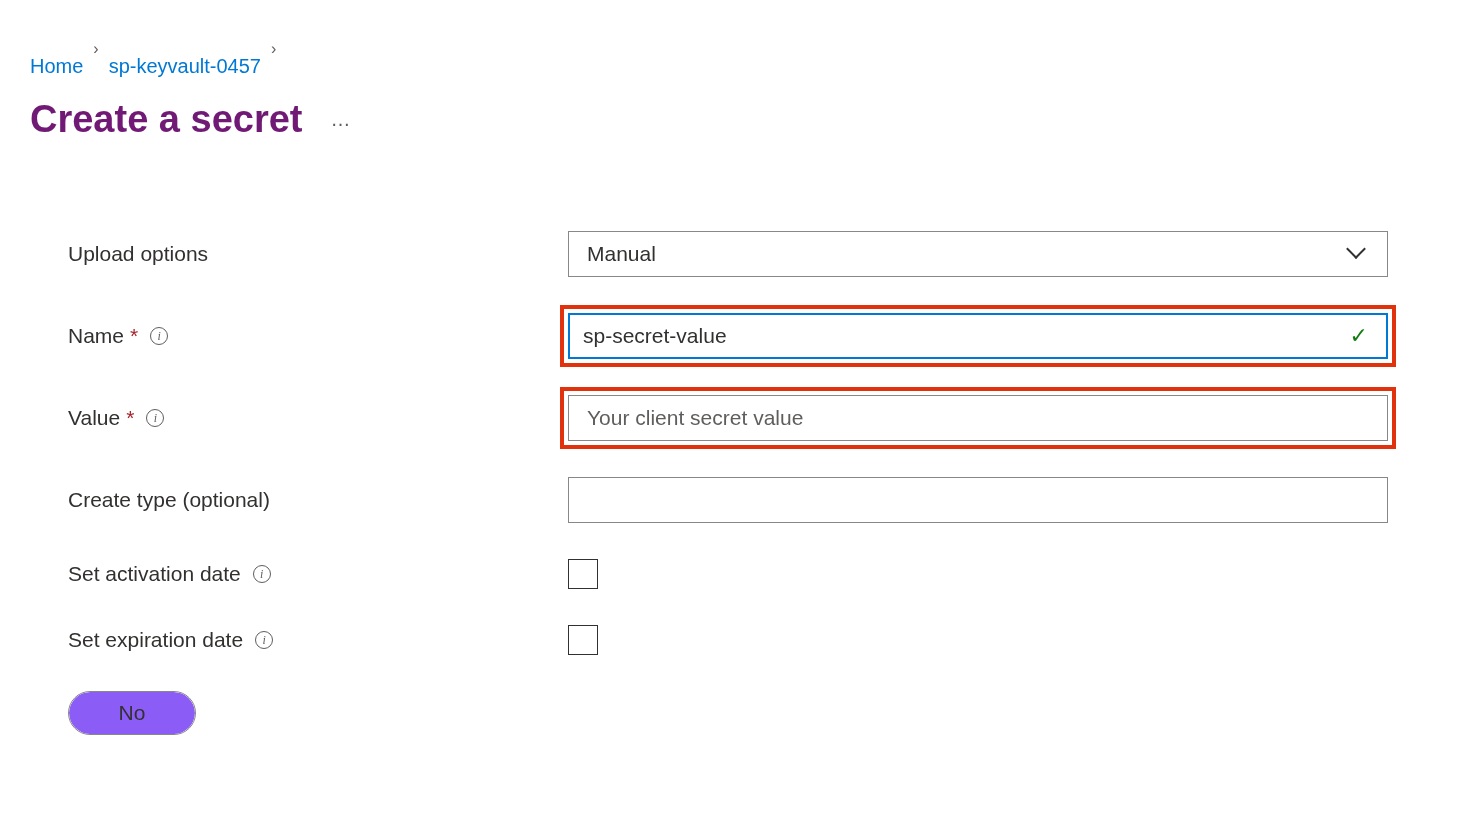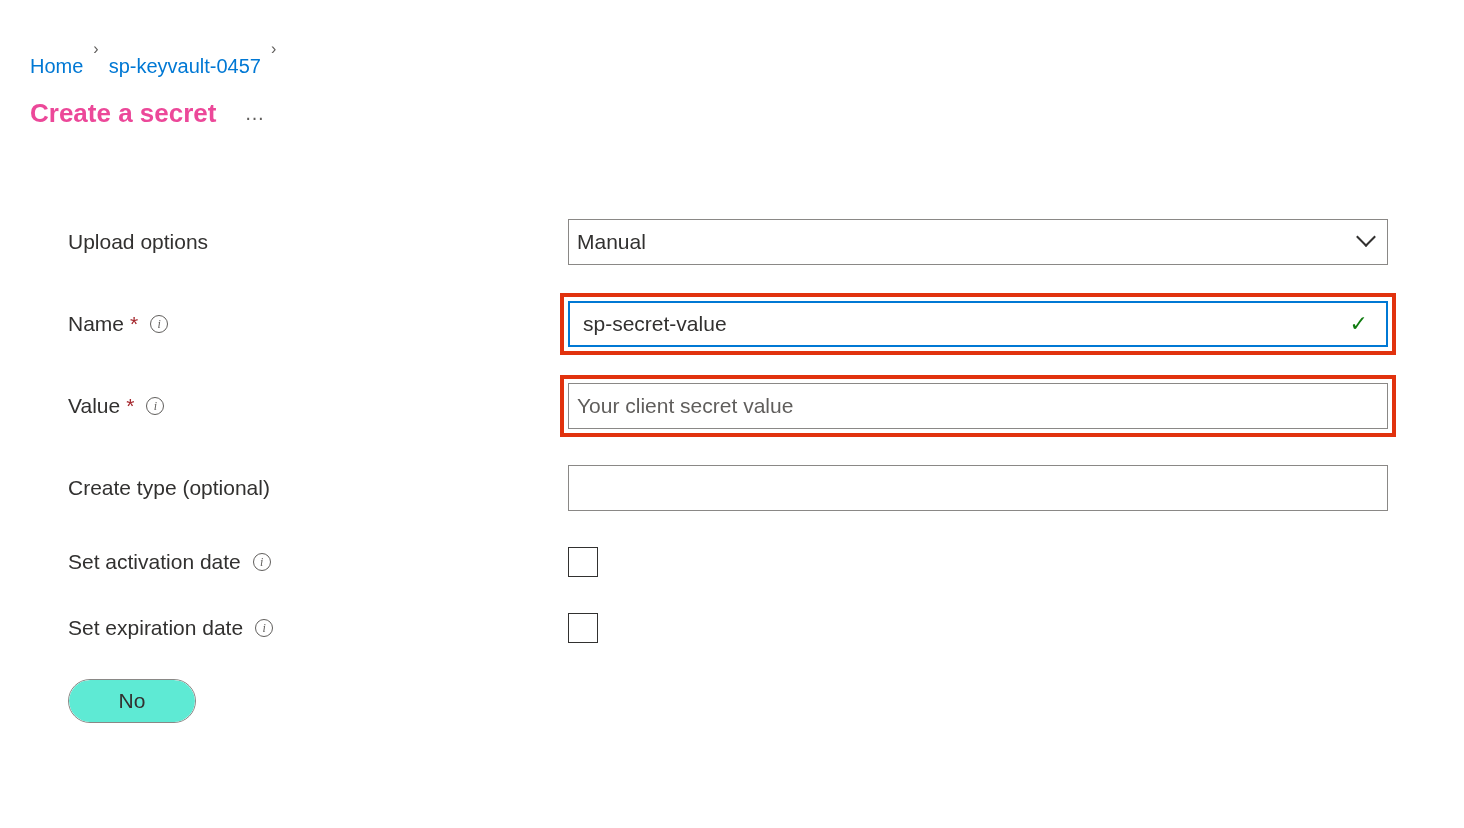--- a/index.html
+++ b/index.html
@@ -19,23 +19,23 @@
     }
     .breadcrumb a { color: #0078d4; text-decoration: none; cursor: pointer; margin-top: 35px; }
     .breadcrumb .chev { color: #605e5c; font-size: 16px; }
     .title-row {
       display: flex;
       align-items: center;
       gap: 28px;
       margin-bottom: 90px;
     }
     .title {
-      font-size: 26px;
+      font-size: 38px;
       font-weight: 600;
-      color: #ec4899;
+      color: #701a75;
     }
     .more-icon {
       font-size: 20px;
       letter-spacing: 2px;
       color: #605e5c;
       cursor: pointer;
     }
     .form { padding-left: 38px; }
     .row {
       display: flex;
@@ -64,21 +64,21 @@
       font-style: italic;
       color: #605e5c;
       margin-left: 6px;
     }
     .input-col { flex: 1; max-width: 820px; position: relative; }
     .select, .textbox {
       width: 100%;
       height: 46px;
       border: 1px solid #8a8886;
       font-size: 21px;
-      padding: 0 8px;
+      padding: 0 18px;
       background: #fff;
       color: #323130;
       outline: none;
     }
     .select { display: flex; align-items: center; justify-content: space-between; cursor: pointer; }
     .chev-down {
       width: 20px; height: 20px;
       display: inline-block;
     }
     .chev-down::before {
@@ -121,21 +121,21 @@
       overflow: hidden;
       height: 44px;
     }
     .toggle-btn {
       min-width: 126px;
       display: flex;
       align-items: center;
       justify-content: center;
       font-size: 21px;
       cursor: pointer;
-      background: #5eead4;
+      background: #8b5cf6;
       color: #323130;
       border-radius: 26px;
     }
     .toggle-btn.active {
       background: #0078d4;
       color: #fff;
       font-weight: 600;
     }
   </style>
 </head>

